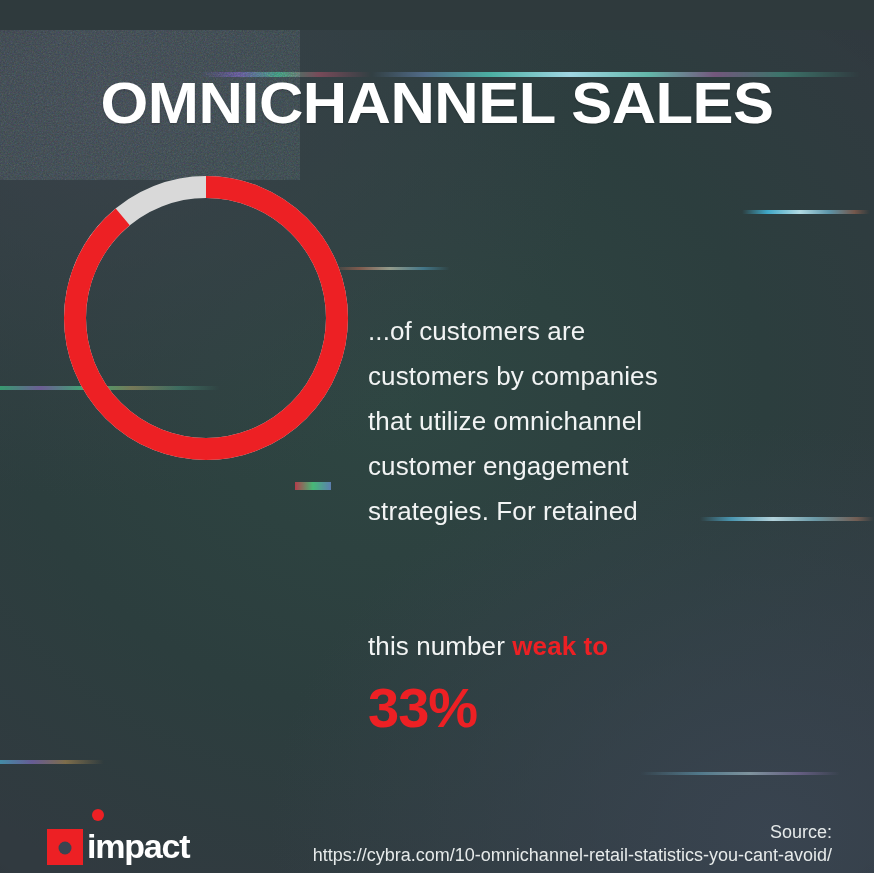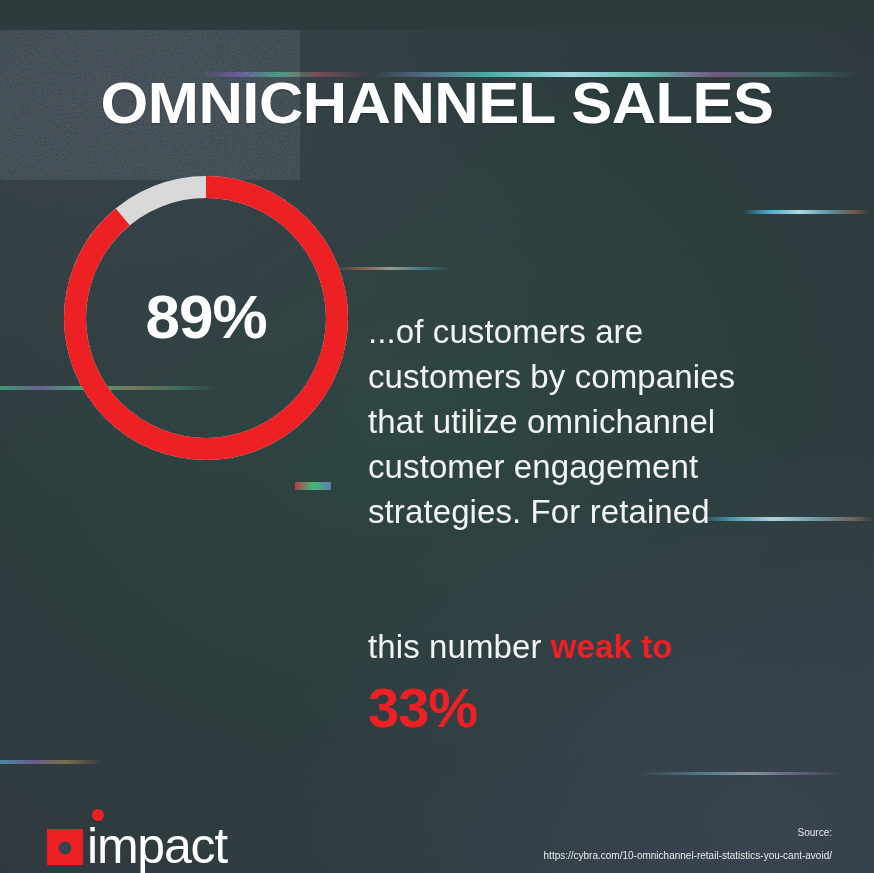--- a/index.html
+++ b/index.html
@@ -71,21 +71,21 @@
     font-size:62px;
     letter-spacing:-1px;
   }
 
   
   #body-text{
     position:absolute;
     left:368px;top:279px;
     width:440px;
     color:#f2f4f4;
-    font-size:33px;
+    font-size:26px;
     line-height:45px;
     font-weight:300;
     letter-spacing:0.1px;
   }
   #body-text .hl{color:#ed2024;font-weight:bold;}
   #drop-value{
     position:absolute;
     left:368px;top:650px;
     color:#ed2024;
     font-weight:bold;
@@ -109,39 +109,39 @@
   }
   #logo-mark .dot{
     position:absolute;left:50%;top:52%;
     transform:translate(-50%,-50%);
     width:13px;height:13px;border-radius:50%;
     background:#3a4450;
   }
   #logo-word{
     position:relative;
     color:#ffffff;
-    font-weight:normal;
-    font-size:50px;
+    font-weight:bold;
+    font-size:34px;
     line-height:42px;
     letter-spacing:-1.2px;
   }
   #logo-word .idot{
     position:absolute;
     left:5px;top:-16px;
     width:12px;height:12px;border-radius:50%;
     background:#ed2024;
   }
 
   
   #source{
     position:absolute;
     right:42px;bottom:36px;
     text-align:right;
     color:#e6eaea;
-    font-size:10px;
+    font-size:18px;
     line-height:23px;
     font-weight:300;
   }
 </style>
 </head>
 <body>
 
 <div id="poster">
 
   <div class="streak" style="left:200px;top:42px;width:660px;height:5px;
@@ -195,21 +195,20 @@
 
   <div id="title">OMNICHANNEL SALES</div>
 
   <div id="donut-wrap">
     <svg id="donut-svg" viewBox="0 0 288 288">
 
       <circle cx="144" cy="144" r="131" fill="none" stroke="#D9D9D9" stroke-width="22" stroke-dasharray="823.0972752405258" stroke-dashoffset="0" transform="rotate(-90 144 144)"></circle>
 
       <circle cx="144" cy="144" r="131" fill="none" stroke="#ED2024" stroke-width="22" stroke-dasharray="732.556574964068 90.54070027645783" stroke-dashoffset="0" transform="rotate(-90 144 144)"></circle>
     </svg>
-    <div id="donut-value">89%</div>
   </div>
 
   <div id="body-text">
     <span>...of customers are</span><br>
     <span>customers by companies</span><br>
     <span>that utilize omnichannel</span><br>
     <span>customer engagement</span><br>
     <span>strategies. For retained</span><br>
     <br>
     <br>

